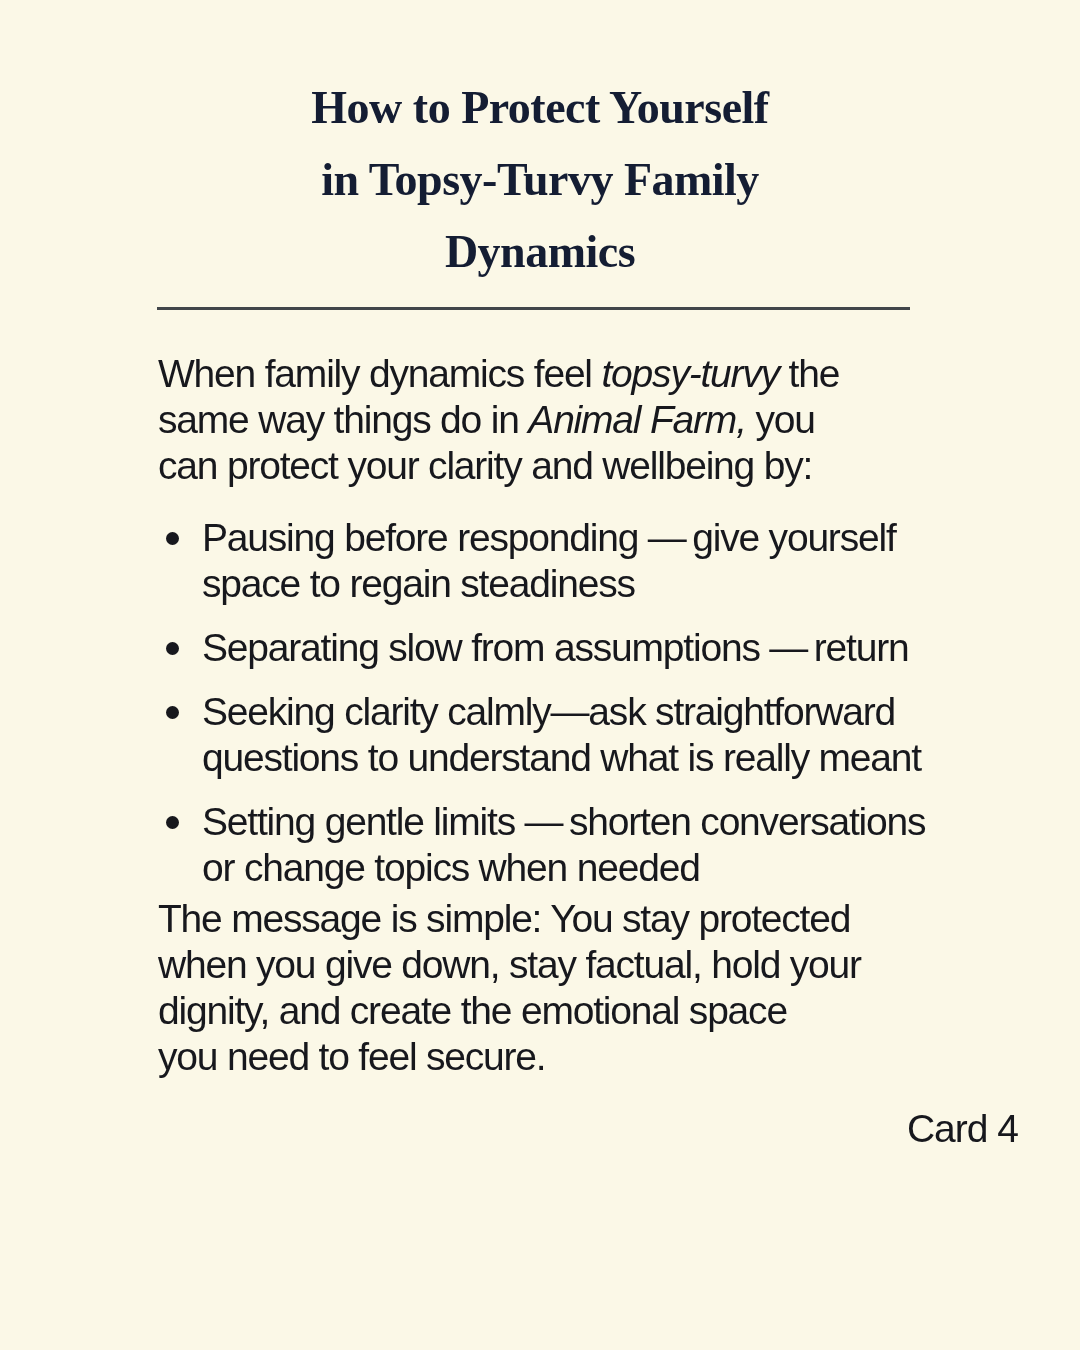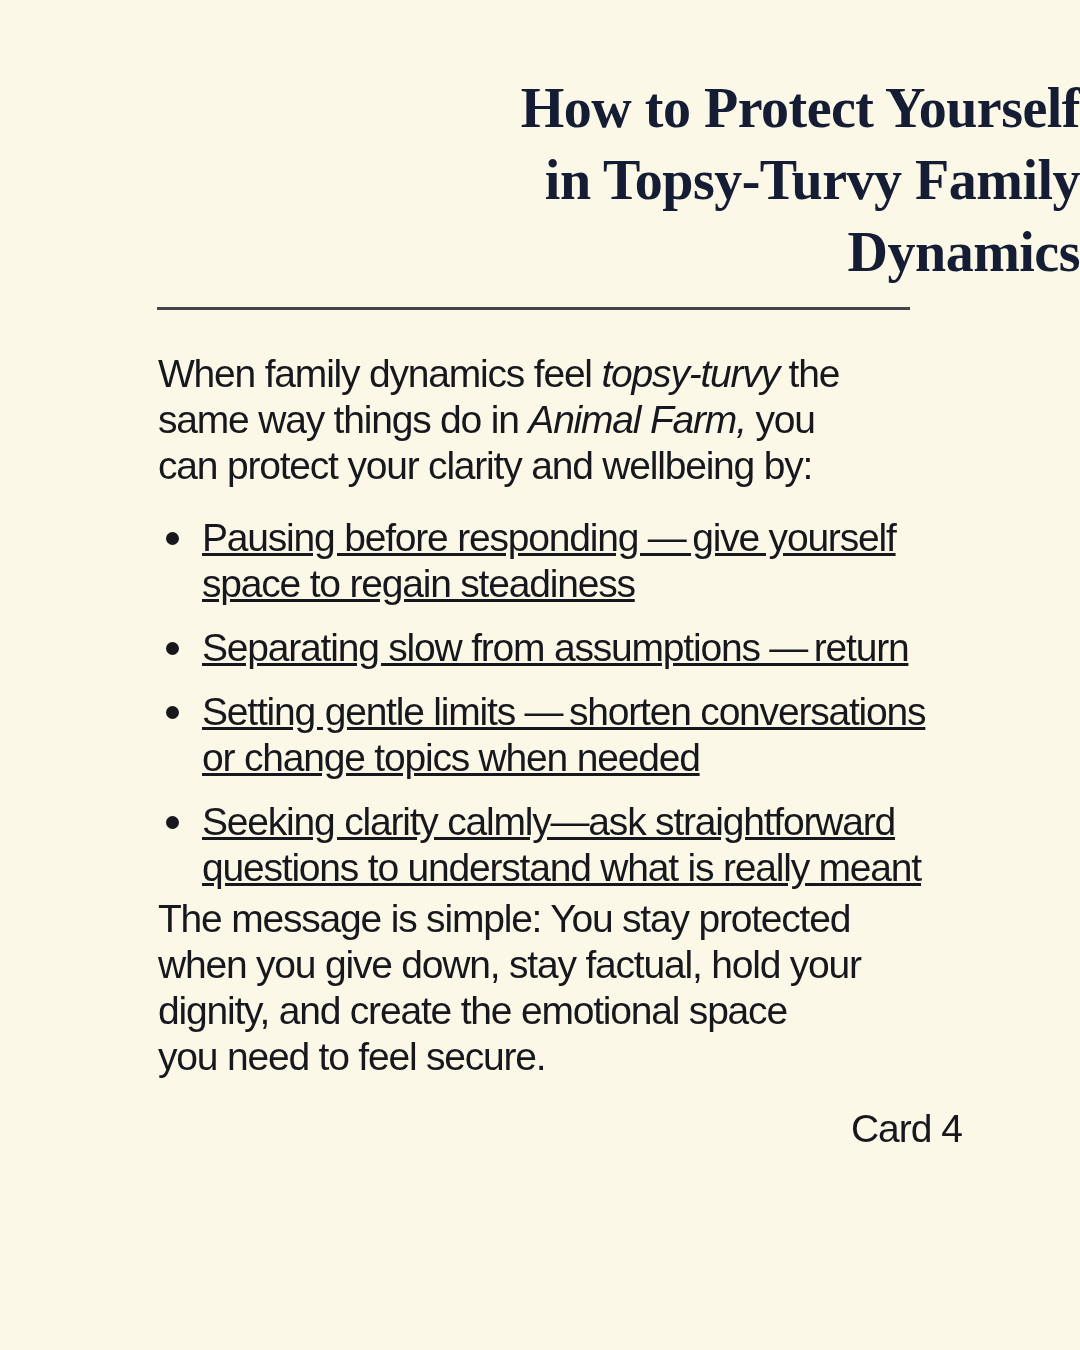--- a/index.html
+++ b/index.html
@@ -14,24 +14,24 @@
     font-family: "Liberation Sans", sans-serif;
     color: var(--body-ink, #17181d);
   }
   .card {
     position: relative;
     width: 1080px;
     height: 1350px;
   }
   .title {
     margin-top: 72px;
-    text-align: right;
+    text-align: center;
     font-family: "Liberation Serif", serif;
     font-weight: 700;
-    font-size: 56px;
+    font-size: 46px;
     line-height: 72px;
     letter-spacing: -0.5px;
     color: var(--title-ink, #141d33);
   }
   .divider {
     margin: 19px 0 0 157px;
     width: 753px;
     height: 3px;
     background: var(--divider, #41464a);
   }
@@ -48,39 +48,38 @@
   }
   ul.bullets {
     list-style: none;
     margin: 26px 40px 0 166px;
     padding: 0;
   }
   ul.bullets li {
     display: flex;
     align-items: flex-start;
     margin-bottom: 18px;
-    text-decoration: underline;
   }
   ul.bullets li:last-child {
     margin-bottom: 0;
   }
   .dot {
     flex: 0 0 auto;
     width: 13px;
     height: 13px;
     border-radius: 50%;
     background: var(--body-ink, #17181d);
     margin: 17px 23px 0 0;
   }
   .closing {
     margin: 5px 60px 0 158px;
   }
   .footer {
     margin-top: 26px;
-    padding-right: 118px;
+    padding-right: 62px;
     text-align: right;
     font-size: 39px;
     line-height: 46px;
     letter-spacing: -1px;
   }
 </style>
 </head>
 <body>
 
 <div class="card">
@@ -109,29 +108,29 @@
     </li>
     <li>
       <span class="dot"></span>
       <span>
         <div>Separating slow from assumptions — return</div>
       </span>
     </li>
     <li>
       <span class="dot"></span>
       <span>
-        <div>Setting gentle limits — shorten conversations</div>
-        <div>or change topics when needed</div>
+        <div>Seeking clarity calmly—ask straightforward</div>
+        <div>questions to understand what is really meant</div>
       </span>
     </li>
     <li>
       <span class="dot"></span>
       <span>
-        <div>Seeking clarity calmly—ask straightforward</div>
-        <div>questions to understand what is really meant</div>
+        <div>Setting gentle limits — shorten conversations</div>
+        <div>or change topics when needed</div>
       </span>
     </li>
   </ul>
 
   <div class="closing body-text">
     <div>The message is simple: You stay protected</div>
     <div>when you give down, stay factual, hold your</div>
     <div>dignity, and create the emotional space</div>
     <div>you need to feel secure.</div>
   </div>

